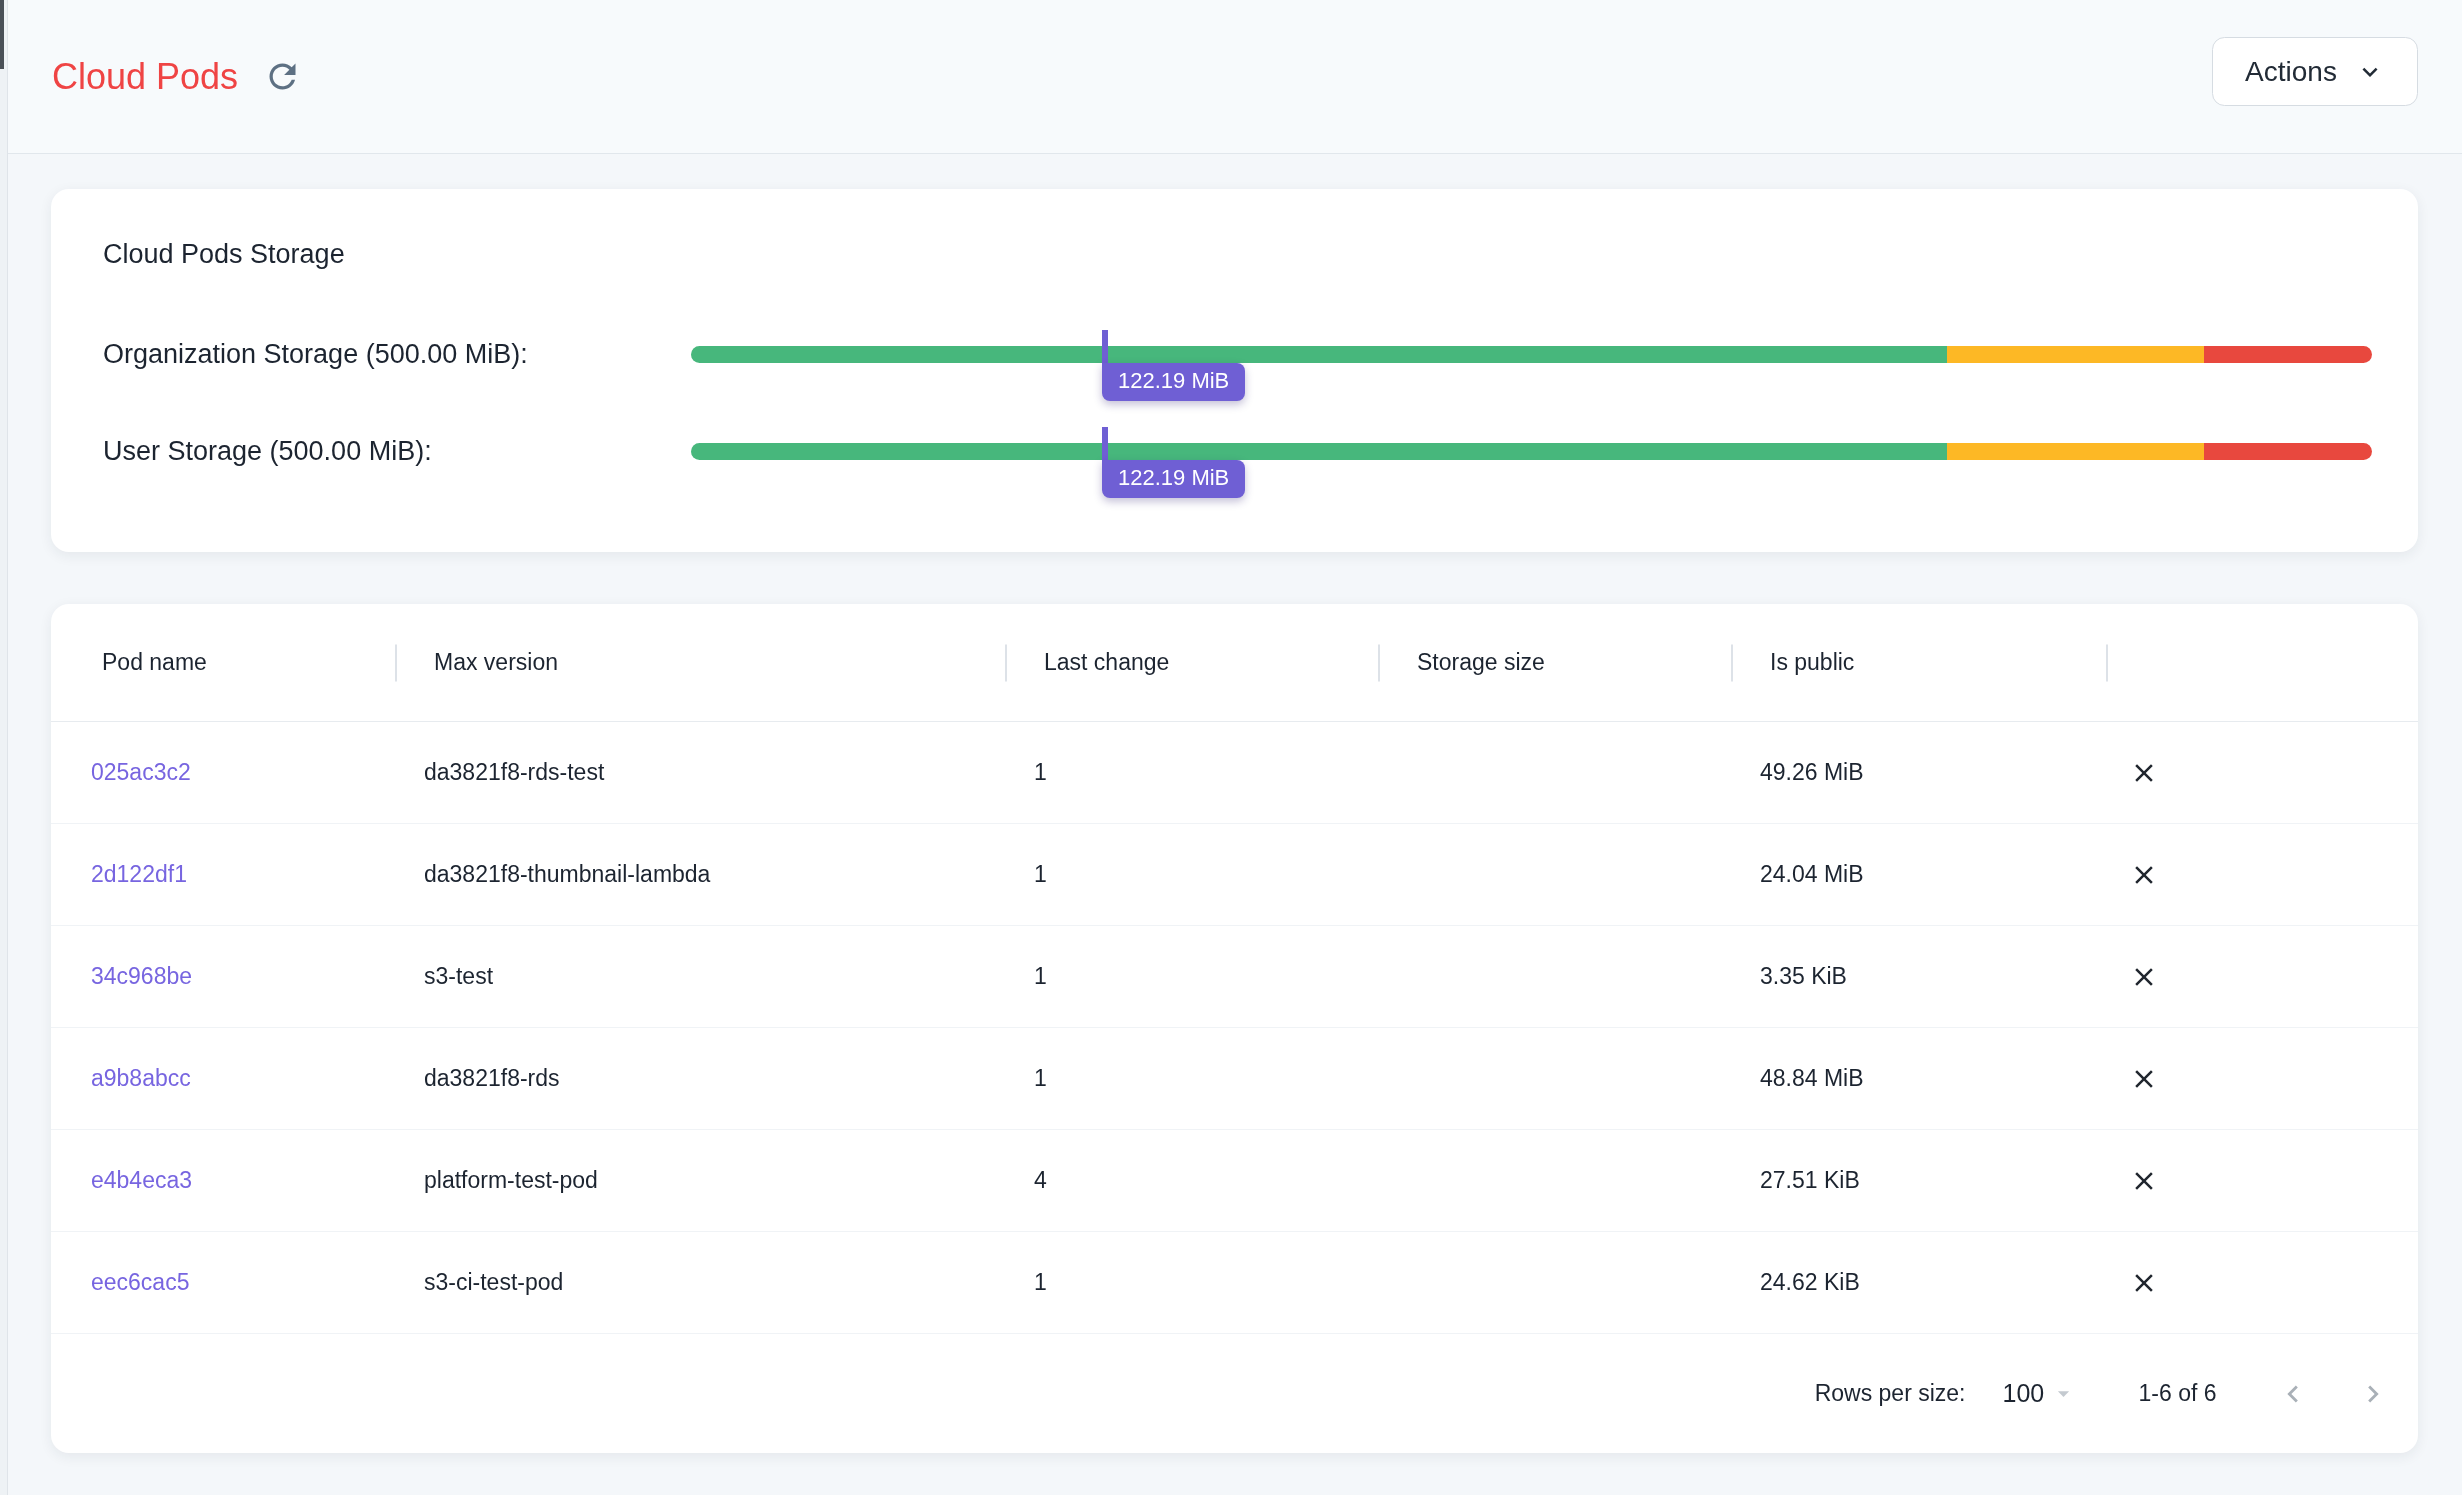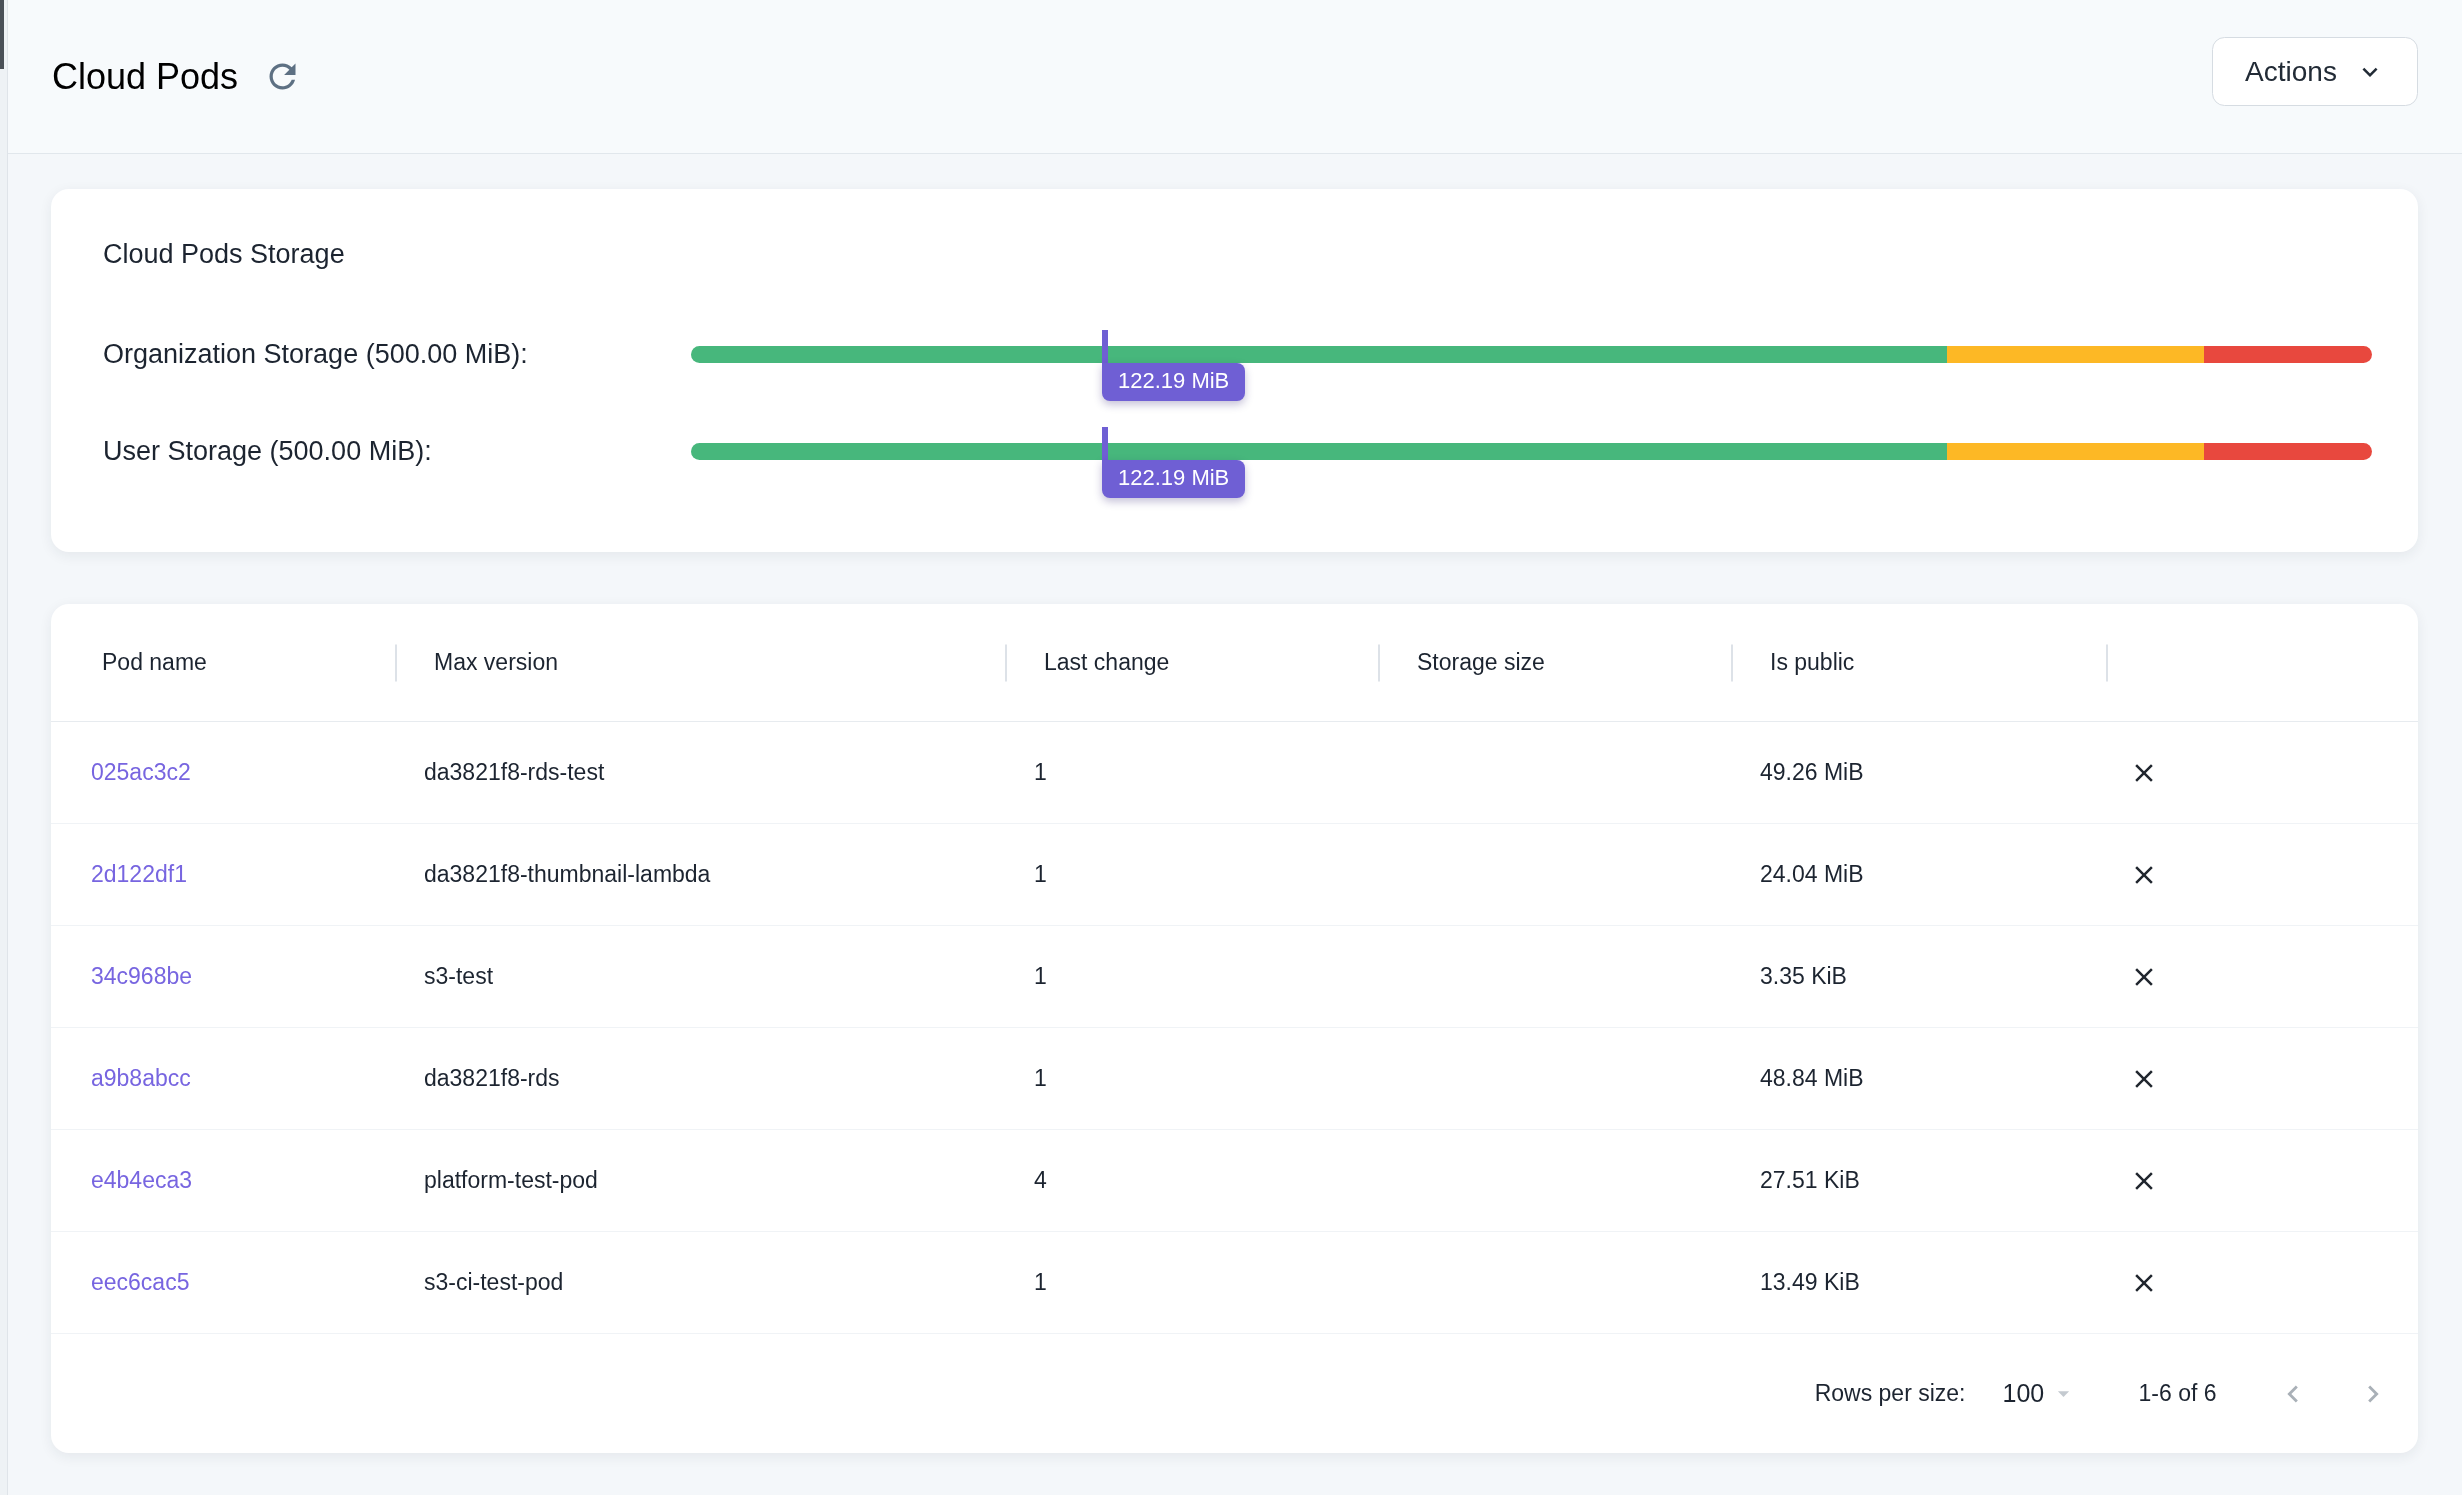--- a/index.html
+++ b/index.html
@@ -12,21 +12,21 @@
   }
   
   .left-strip { position:absolute; left:0; top:0; width:8px; height:100%;
     background:#eef2f5; border-right:0.9px solid #dfe4e9; z-index:5; }
   .scroll-thumb { position:absolute; left:0; top:0; width:3.6px; height:69px; background:#4a5057; }
 
   
   .page-header { position:absolute; left:8px; right:0; top:0; height:154px;
     background:#f7fafc; border-bottom:0.9px solid #e1e7ec;
     display:flex; align-items:center; z-index:2; }
-  .page-title { margin-left:44px; font-size:36px; font-weight:400; color:#000000; }
+  .page-title { margin-left:44px; font-size:36px; font-weight:400; color:#ef4444; }
   .refresh-btn { margin-left:18px; width:53px; height:53px; border:none; background:transparent;
     display:flex; align-items:center; justify-content:center; cursor:pointer; border-radius:50%; }
   .refresh-btn svg { width:39px; height:39px; fill:#5d7083; }
   .actions-btn { position:absolute; right:44px; top:37px; width:206px; height:69px;
     background:#ffffff; border:1.8px solid #d6dce2; border-radius:12.5px;
     display:flex; align-items:center; justify-content:center; gap:18px;
     font-family:inherit; font-size:28px; color:#222b36; cursor:pointer; }
   .actions-btn svg { width:30px; height:30px; fill:#222b36; }
 
   
@@ -204,21 +204,21 @@
           <path d="M19 6.41 17.59 5 12 10.59 6.41 5 5 6.41 10.59 12 5 17.59 6.41 19 12 13.41 17.59 19 19 17.59 13.41 12z"></path>
         </svg>
     </div>
   </div>
 
   <div class="trow">
     <div class="td link">eec6cac5</div>
     <div class="td">s3-ci-test-pod</div>
     <div class="td">1</div>
     <div class="td"></div>
-    <div class="td">13.49 KiB</div>
+    <div class="td">24.62 KiB</div>
     <div class="td icon-cell">
       <svg viewBox="0 0 24 24">
           <path d="M19 6.41 17.59 5 12 10.59 6.41 5 5 6.41 10.59 12 5 17.59 6.41 19 12 13.41 17.59 19 19 17.59 13.41 12z"></path>
         </svg>
     </div>
   </div>
 
   <div class="tfoot">
     <span class="rpp-label">Rows per size:</span>
     <div class="rpp-select">

